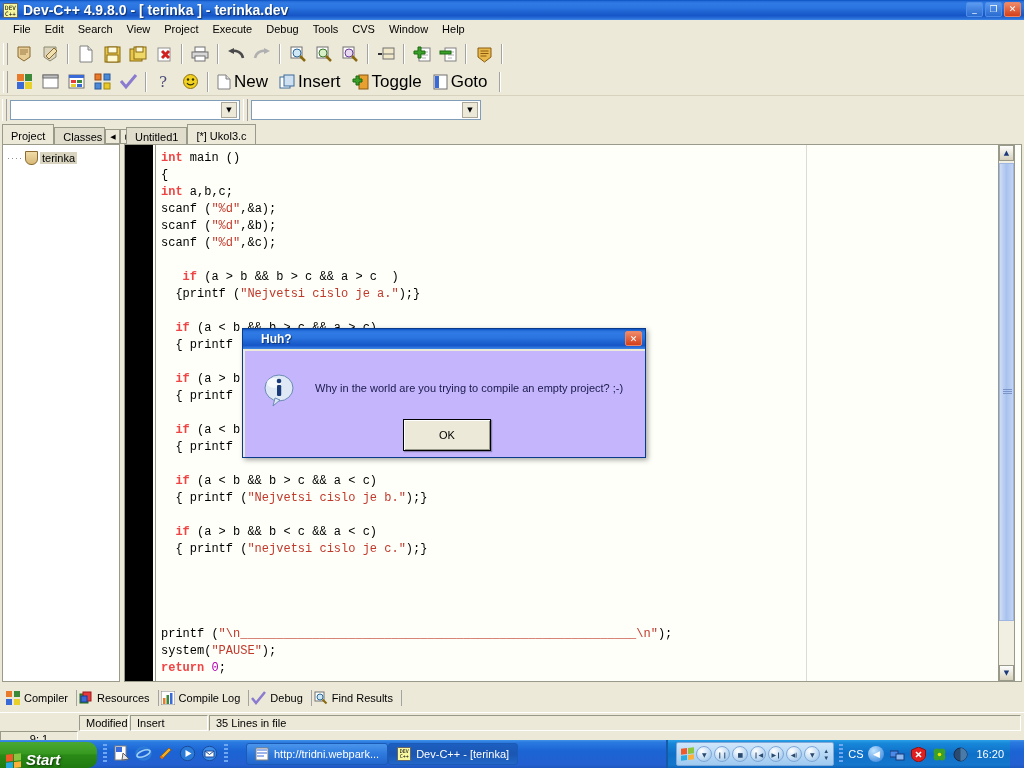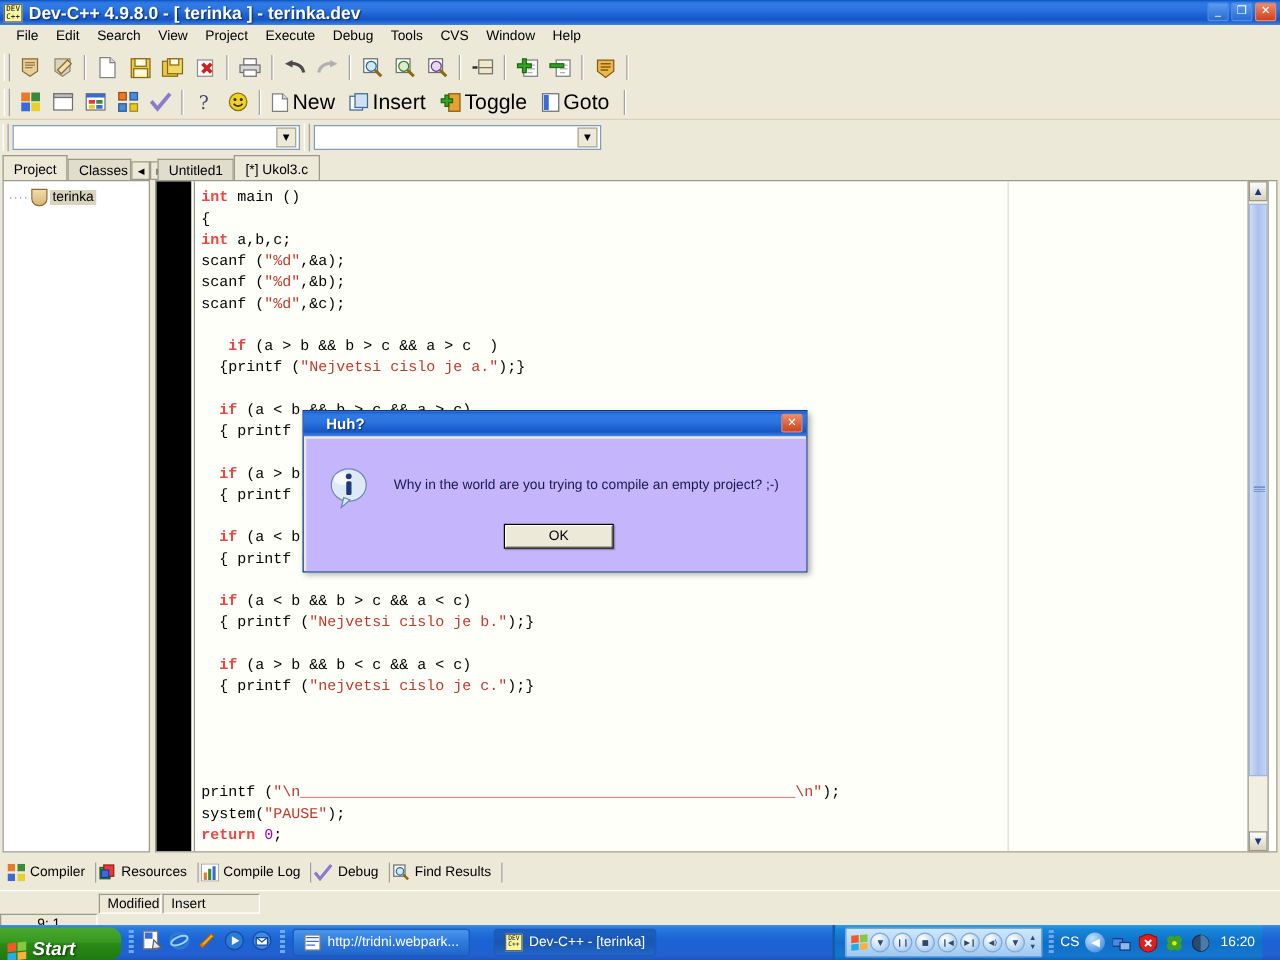--- a/index.html
+++ b/index.html
@@ -215,21 +215,21 @@
   }
   #dlgbody { position:absolute; left:2px; top:22px; width:400px; height:106px; background:#c4b5fd; }
   #infoicon {
     position:absolute; left:16px; top:22px; width:36px; height:36px;
   }
   #dlgmsg {
     position:absolute; left:70px; top:31px; width:320px;
     font-size:11px; color:#1a1a4a;
   }
   #okbtn {
-    position:absolute; left:158px; top:68px; width:88px; height:20px;
+    position:absolute; left:158px; top:68px; width:88px; height:32px;
     background:#ece9d8; border:1px solid #000;
     box-shadow: inset 1px 1px 0 #fff, inset -1px -1px 0 #9a9a8a, 1px 1px 1px rgba(0,0,0,.3);
     display:flex; align-items:center; justify-content:center; font-size:11px;
   }
 </style>
 </head>
 <body>
 
 <div id="app">
 
@@ -555,20 +555,21 @@
           <path d="M8.5 8.5l4 4" stroke="#8a6a10" stroke-width="2"></path>
         </svg>
       <span>Find Results</span>
     </div>
   </div>
 
   <div id="statusbar">
     <div class="scell" style="width:78px;justify-content:center;margin-top:32px;">9: 1</div>
     <div class="scell" style="width:50px;">Modified</div>
     <div class="scell" style="width:78px;">Insert</div>
+    <div class="scell" style="width:812px;">35 Lines in file</div>
   </div>
 
   <div id="dialog">
     <div id="dlgtitle">
       <span>Huh?</span>
       <div id="dlgclose">✕</div>
     </div>
     <div id="dlgbody">
       <div id="infoicon">
         <svg width="36" height="36" viewBox="0 0 36 36">
@@ -627,21 +628,21 @@
     <span>
       <svg width="17" height="17" viewBox="0 0 17 17">
           <circle cx="8.5" cy="8.5" r="7.2" fill="#3a8ae8" stroke="#1a4a9a"></circle>
           <path d="M4 6h9v6H4z" fill="#fff" stroke="#1a4a9a"></path>
           <path d="M4 6l4.5 3.5L13 6" fill="none" stroke="#1a4a9a"></path>
         </svg>
     </span>
   </div>
   <div class="dotsep"></div>
 
-  <div style="display:flex;align-items:center;gap:19px;margin-left:6px;">
+  <div style="display:flex;align-items:center;gap:0;margin-left:18px;">
     <div class="taskitem">
       <svg width="14" height="14" viewBox="0 0 14 14">
           <rect x="1" y="1" width="12" height="12" fill="#fff" stroke="#808080"></rect>
           <path d="M2 3h10M2 6h10M2 9h7" stroke="#3a6ad8"></path>
         </svg>
       <span>http://tridni.webpark...</span>
     </div>
     <div class="taskitem active">
       <span style="width:14px;height:14px;background:#f7f7a0;border:1px solid #666;font-family:'DejaVu Sans Mono',monospace;font-size:5px;line-height:5px;color:#000;text-align:center;padding-top:1px;flex:none;">DEV<br>C++</span>
       <span>Dev-C++ - [terinka]</span>

